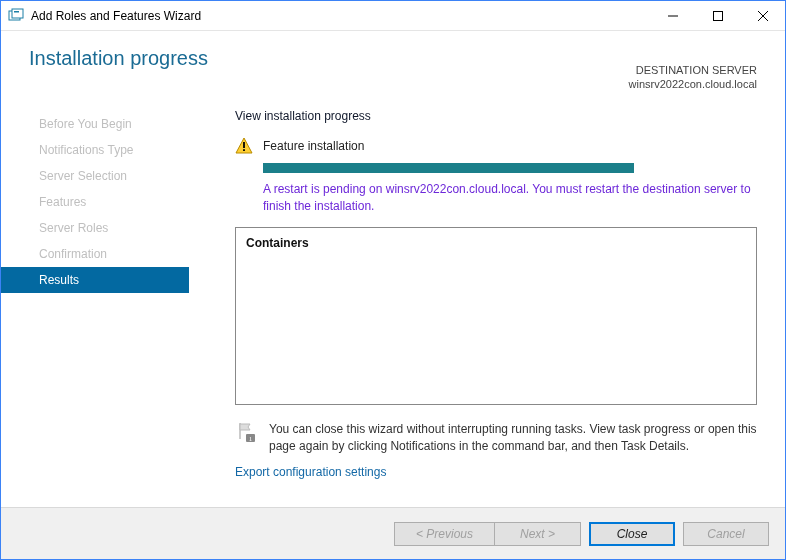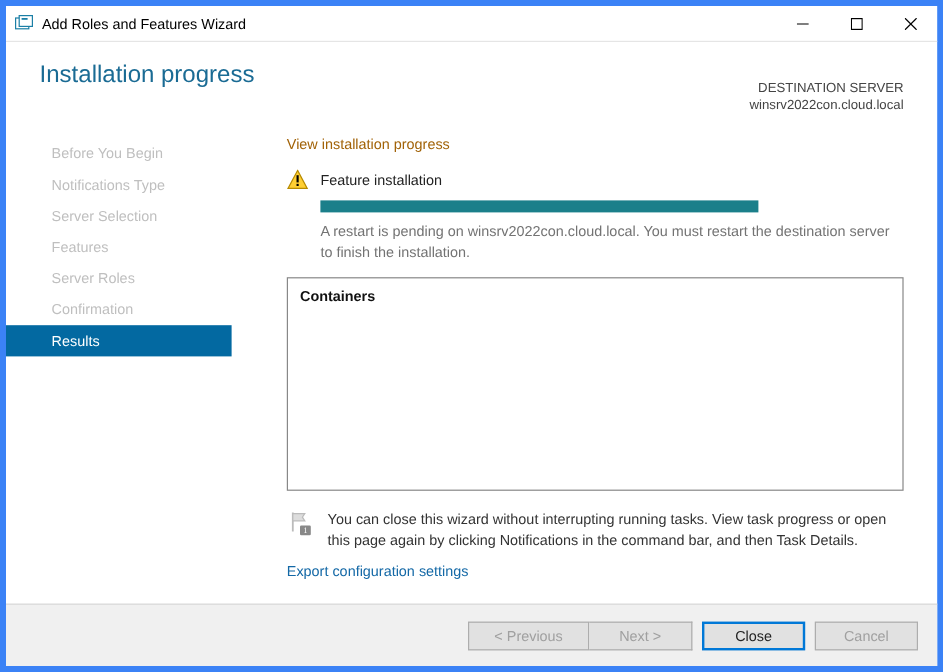--- a/index.html
+++ b/index.html
@@ -1,48 +1,48 @@
 <!DOCTYPE html>
 <html><head>
 <meta charset="utf-8">
 <style>
   * { box-sizing: border-box; margin: 0; padding: 0; }
   html, body { width: 786px; height: 560px; font-family: "Segoe UI", Tahoma, sans-serif; font-size: 12px; background: #fff; }
-  .window { width: 786px; height: 560px; border: 5px solid #3b82f6; display: flex; flex-direction: column; background: #fff; }
+  .window { width: 786px; height: 560px; border: 1px solid #3b82f6; display: flex; flex-direction: column; background: #fff; }
   .titlebar { height: 30px; display: flex; align-items: center; padding: 0 0 0 6px; border-bottom: 1px solid #e5e5e5; }
   .titlebar .icon-slot { width: 18px; height: 18px; margin-right: 6px; display:flex; align-items:center; justify-content:center;}
   .titlebar .title { flex: 1; font-size: 12px; color: #000; }
   .titlebar .win-controls { display: flex; height: 100%; }
   .titlebar .win-btn { width: 45px; height: 100%; display:flex; align-items:center; justify-content:center; }
   .titlebar .win-btn svg { pointer-events:none; }
   .header-area { padding: 16px 28px 10px 28px; display: flex; justify-content: space-between; align-items: flex-start; }
   .header-area .page-title { color: #1a6b94; font-size: 20px; font-weight: 400; }
   .dest { text-align: right; font-size: 11px; line-height: 14px; color: #444; }
   .dest .dest-label { text-transform: uppercase; letter-spacing: 0; margin-top: 16px; }
   .body { flex: 1; display: flex; padding: 0 0 0 0; gap: 22px; }
   .nav { width: 188px; padding-top: 10px; }
   .nav-item { padding: 6px 0 6px 38px; font-size: 12px; color: #bfbfbf; cursor: default; }
   .nav-item.active { background: #0369a1; color: #fff; }
   .content { flex: 1; padding: 8px 28px 0 24px; display:flex; flex-direction:column; }
-  .content .section-title { font-size: 12px; color: #a16207; margin-bottom: 14px; }
+  .content .section-title { font-size: 12px; color: #0f172a; margin-bottom: 14px; }
   .install-row { display:flex; align-items:center; gap:10px; margin-bottom:6px; }
   .install-row .warn-icon { width:18px; height:18px; display:flex; }
   .install-row .install-label { font-size:12px; color:#222; }
   .progress-bar { height: 10px; background:#fff; margin: 2px 0 8px 28px; border:0; }
   .progress-fill { height:100%; background:#1b7f8a; width:75%; }
-  .status-text { margin-left:28px; font-size:12px; color:#737373; line-height:17px; margin-bottom:12px; }
+  .status-text { margin-left:28px; font-size:12px; color:#6d28d9; line-height:17px; margin-bottom:12px; }
   .features-box { border:1px solid #888; margin-left:0; height:178px; padding:8px 10px; overflow:auto; }
   .features-box .feat-title { font-weight:600; font-size:12px; color:#111; }
   .info-row { display:flex; gap:12px; margin-top:16px; align-items:flex-start; }
   .info-row .flag-icon { width:22px; height:22px; flex:0 0 22px; }
   .info-text { font-size:12px; color:#333; line-height:17px; }
   .export-link { margin-top:10px; color:#1368a6; font-size:12px; cursor:pointer; }
   .footer { height:52px; border-top:1px solid #d9d9d9; background:#f0f0f0; display:flex; align-items:center; justify-content:flex-end; padding:0 16px; gap:0; }
   .btn-group { display:flex; }
-  .btn { height:24px; min-width:86px; border:1px solid #adadad; background:#e1e1e1; font-size:12px; color:#222; padding:0 21px; display:flex; align-items:center; justify-content:center; }
+  .btn { height:24px; min-width:86px; border:1px solid #adadad; background:#e1e1e1; font-size:12px; color:#222; padding:0 21px; display:flex; align-items:center; justify-content:center;font-style:italic; }
   .btn.disabled { color:#a0a0a0; }
   .btn.default { border:2px solid #0078d7; background:#e1e1e1; }
   .btn-group .btn + .btn { border-left:none; }
   .footer .gap { width:8px; }
 </style>
 </head>
 <body>
 
 <div class="window">
   <div class="titlebar">

